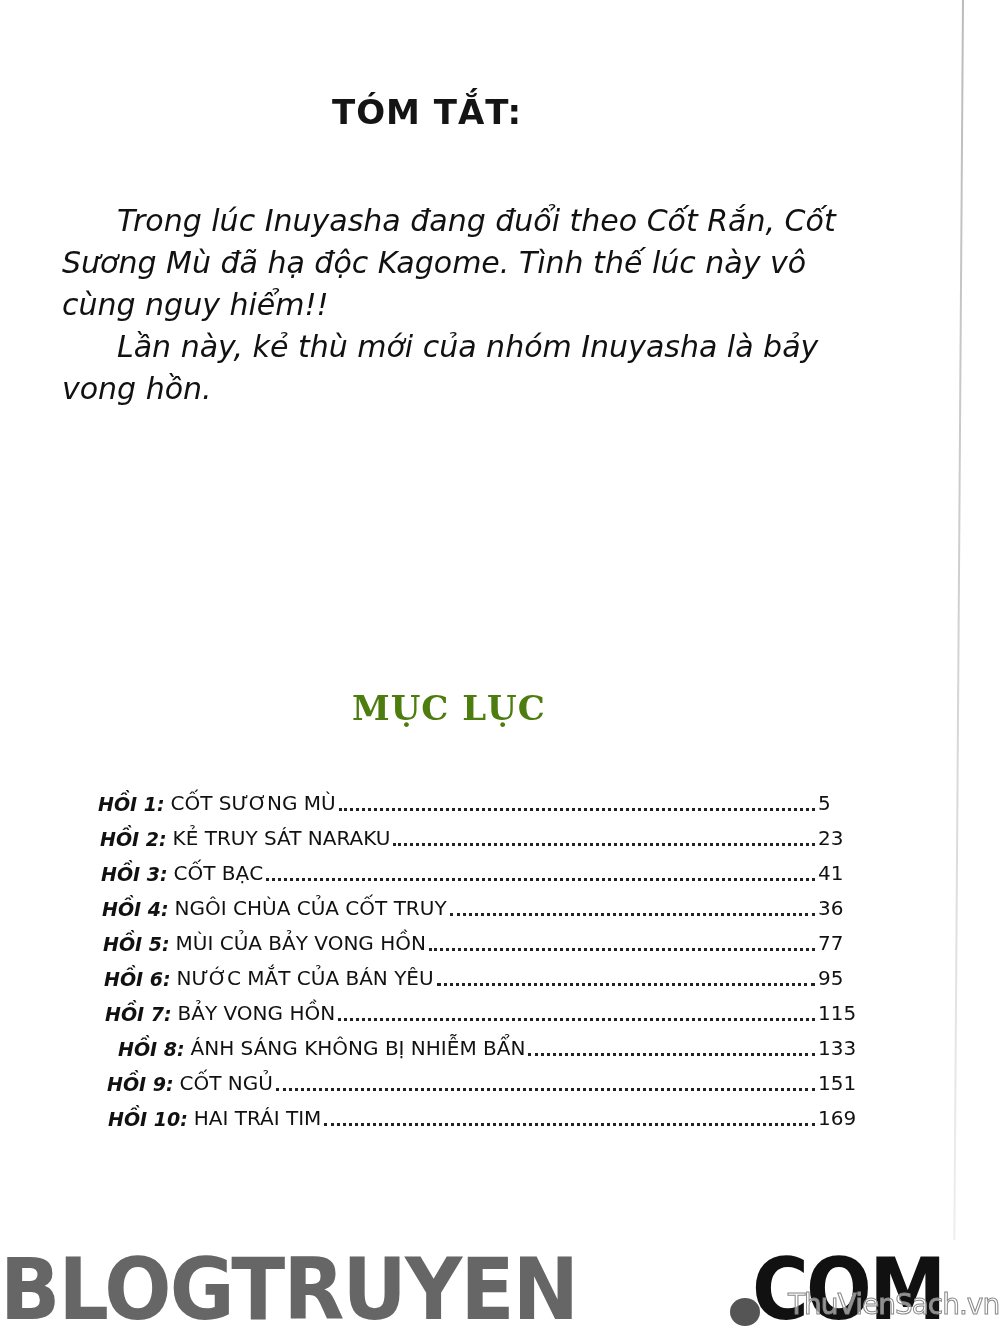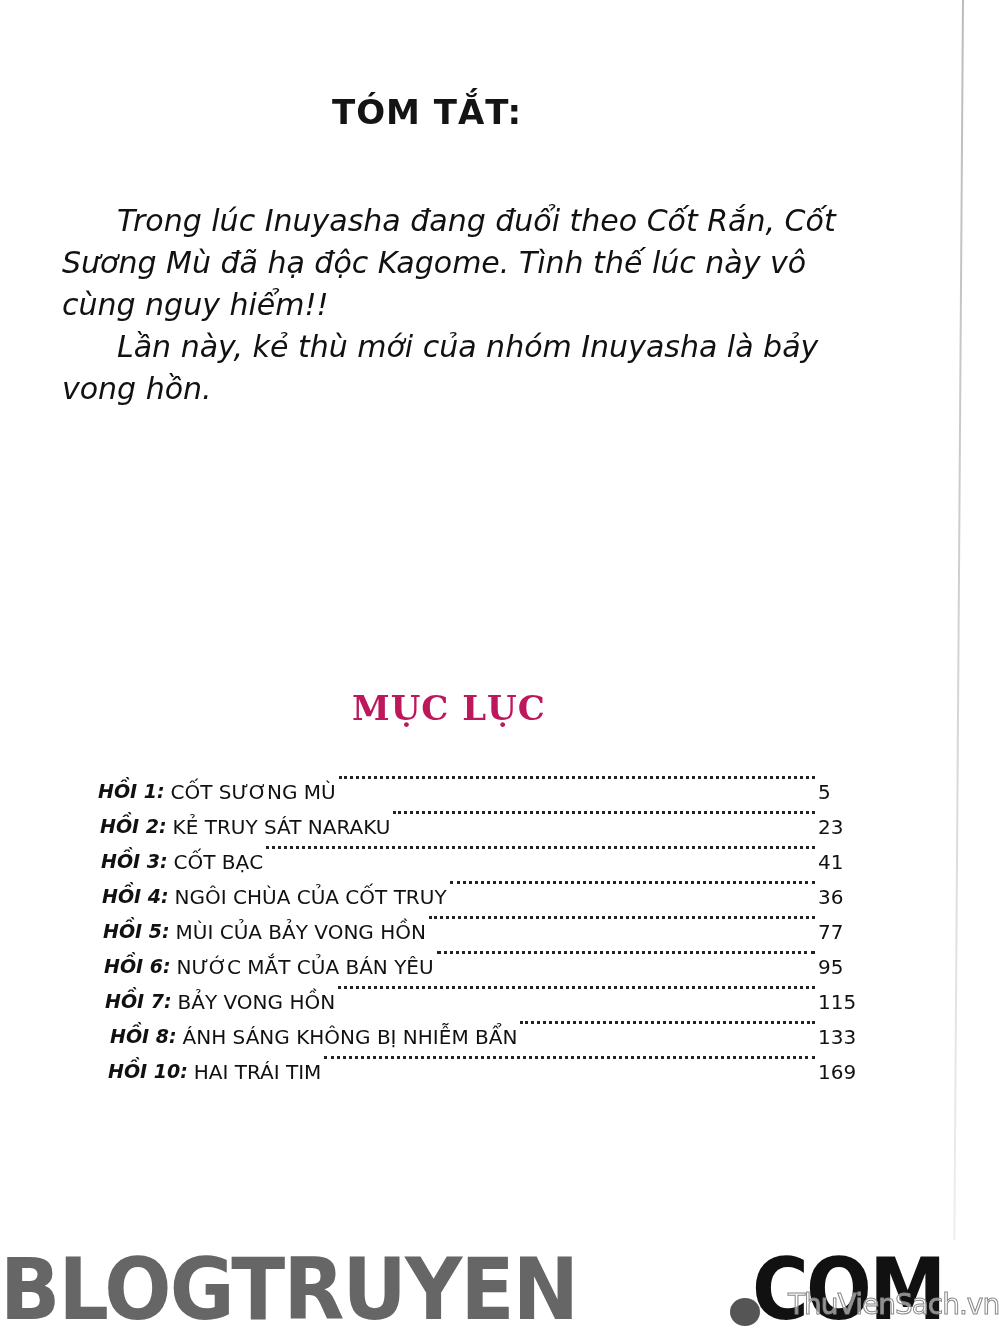--- a/index.html
+++ b/index.html
@@ -21,25 +21,25 @@
     }
     .summary-body {
       position: absolute; top: 200px; left: 62px; width: 820px;
       font-family: "DejaVu Sans", sans-serif; font-style: oblique;
       font-size: 30px; line-height: 42px; color: #111;
     }
     .summary-body p { margin: 0; text-indent: 55px; }
     .toc-title {
       position: absolute; top: 688px; left: 352px;
       font-family: "DejaVu Serif", serif; font-weight: bold;
-      font-size: 34px; letter-spacing: 1px; color: #be185d;
+      font-size: 34px; letter-spacing: 1px; color: #4d7c0f;
     }
     .toc { position: absolute; top: 780px; left: 98px; width: 760px; }
     .toc-row {
-      display: flex; align-items: flex-start; height: 35px;
+      display: flex; align-items: flex-end; height: 35px;
       font-size: 20px; color: #111;
     }
     .toc-label {
       font-weight: bold; font-style: oblique; font-family: "DejaVu Sans", sans-serif;
       font-size: 19px; white-space: nowrap; margin-right: 6px;
     }
     .toc-name { white-space: nowrap; font-family: "DejaVu Sans", sans-serif; }
     .toc-dots {
       flex: 1; border-bottom: 3px dotted #222; margin: 0 3px; transform: translateY(-4px);
     }
@@ -121,25 +121,31 @@
       <span class="toc-name">NƯỚC MẮT CỦA BÁN YÊU</span>
       <span class="toc-dots"></span>
       <span class="toc-page">95</span>
     </div>
     <div class="toc-row" style="margin-left:7px">
       <span class="toc-label">HỒI 7:</span>
       <span class="toc-name">BẢY VONG HỒN</span>
       <span class="toc-dots"></span>
       <span class="toc-page">115</span>
     </div>
-    <div class="toc-row" style="margin-left:12px">
+    <div class="toc-row" style="margin-left:20px">
       <span class="toc-label">HỒI 8:</span>
       <span class="toc-name">ÁNH SÁNG KHÔNG BỊ NHIỄM BẨN</span>
       <span class="toc-dots"></span>
       <span class="toc-page">133</span>
+    </div>
+    <div class="toc-row" style="margin-left:9px">
+      <span class="toc-label">HỒI 9:</span>
+      <span class="toc-name">CỐT NGỦ</span>
+      <span class="toc-dots"></span>
+      <span class="toc-page">151</span>
     </div>
     <div class="toc-row" style="margin-left:10px">
       <span class="toc-label">HỒI 10:</span>
       <span class="toc-name">HAI TRÁI TIM</span>
       <span class="toc-dots"></span>
       <span class="toc-page">169</span>
     </div>
   </div>
 
   <div class="brand">

